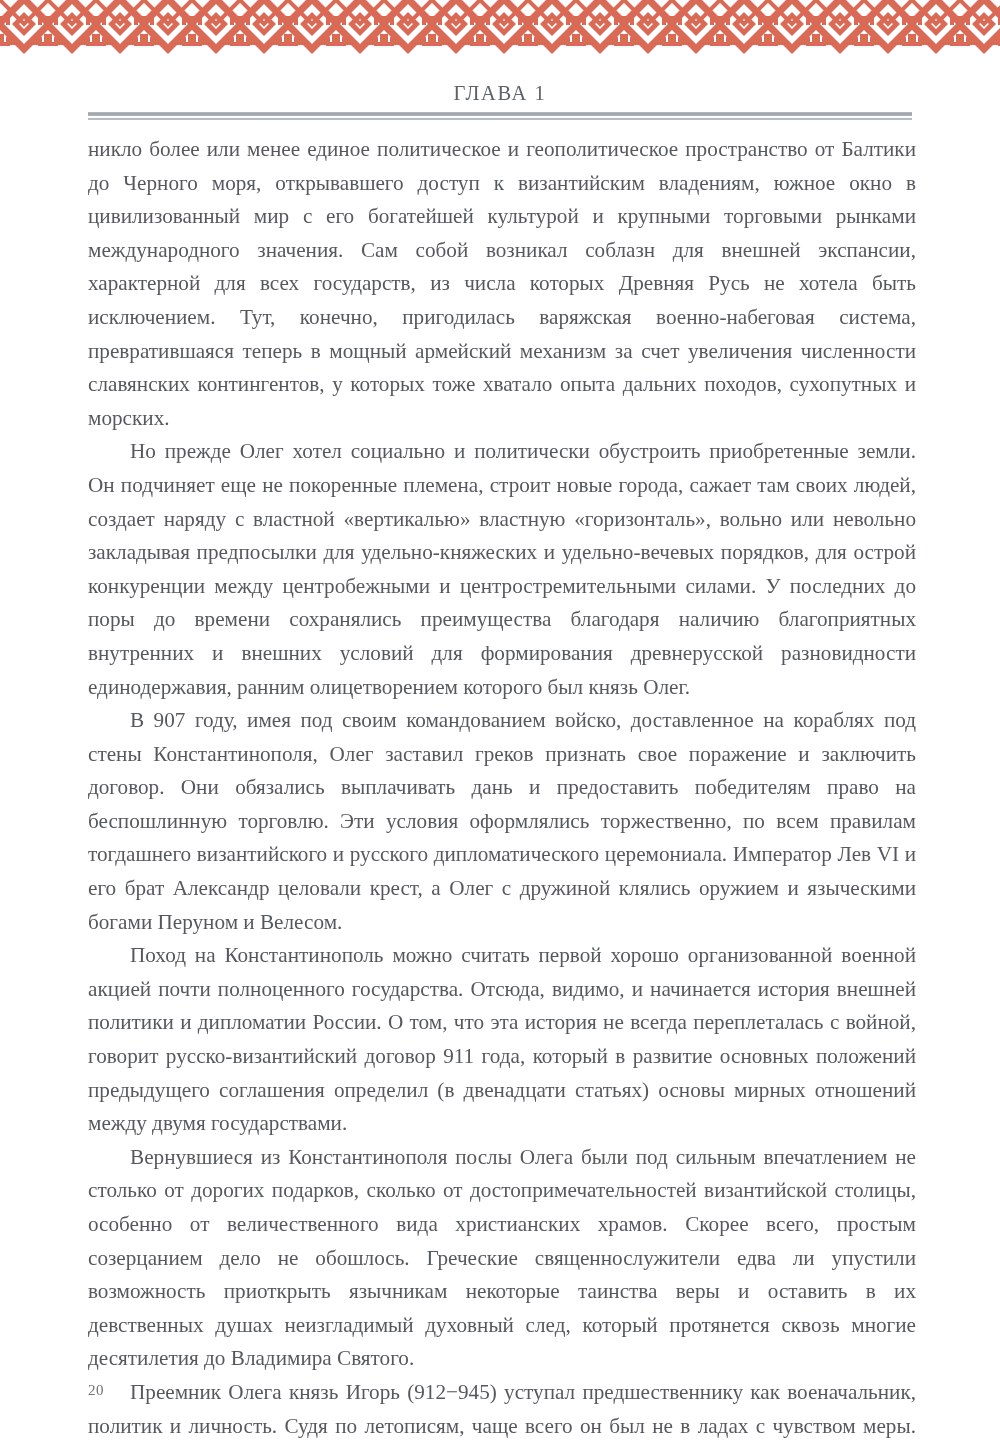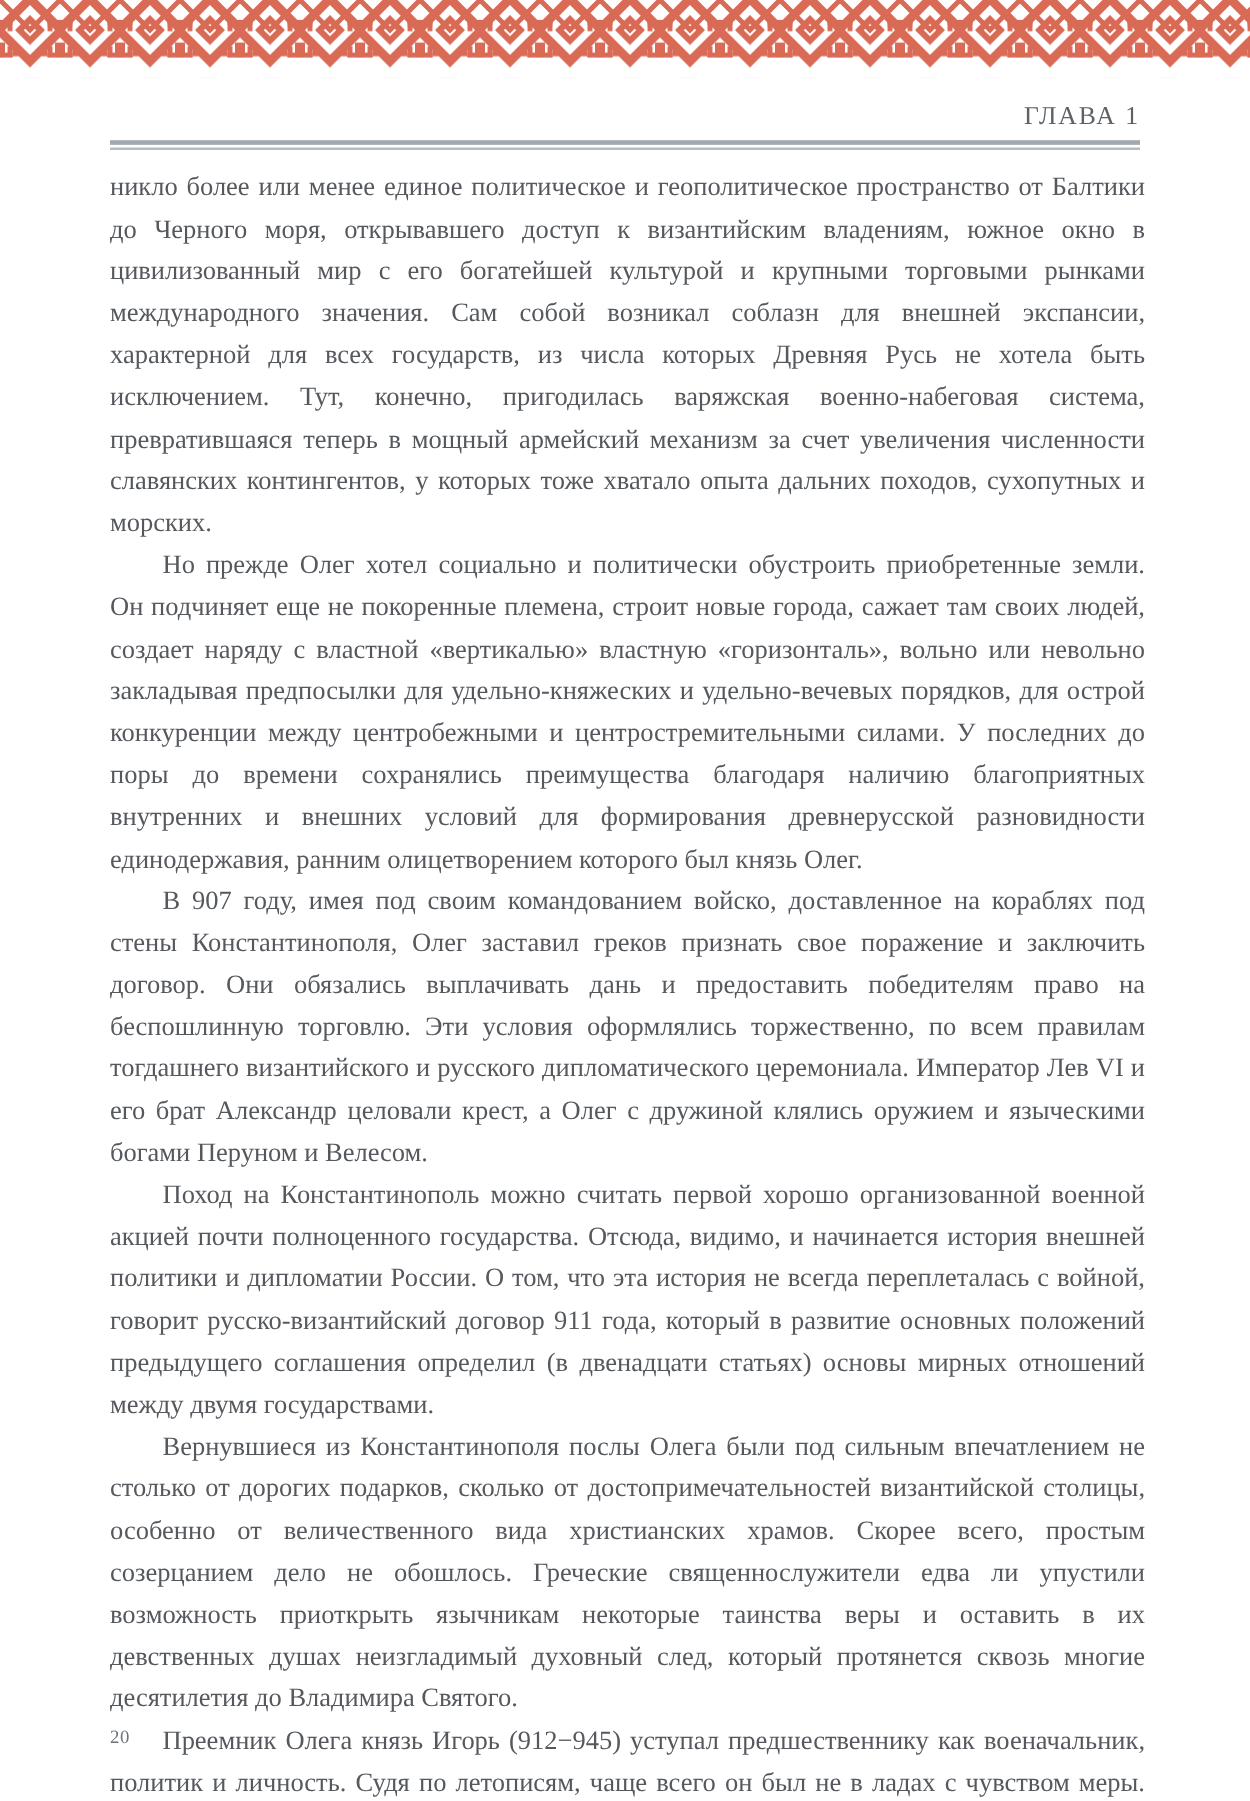--- a/index.html
+++ b/index.html
@@ -31,21 +31,21 @@
   .ornament-band svg {
     display: block;
   }
 
   
   .running-head {
     position: absolute;
     top: 82px;
     left: 88px;
     width: 824px;
-    text-align: right;
+    text-align: center;
     font-family: "Liberation Serif", "DejaVu Serif", serif;
     font-size: 20.5px;
     letter-spacing: 1.6px;
     color: #5c6268;
     white-space: nowrap;
   }
 
   
   .rule-wrap {
     position: absolute;

